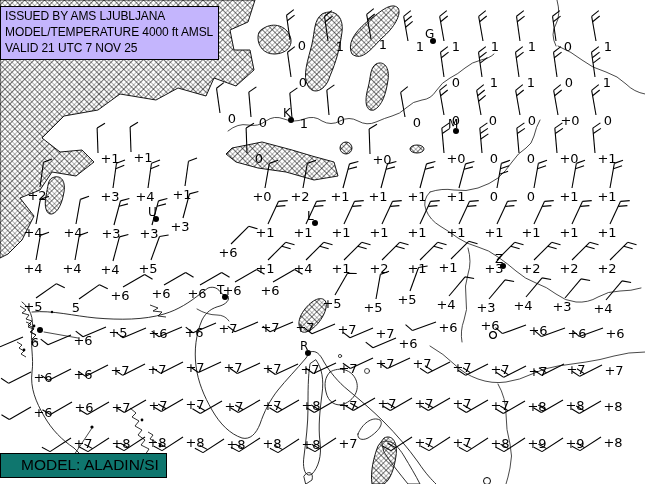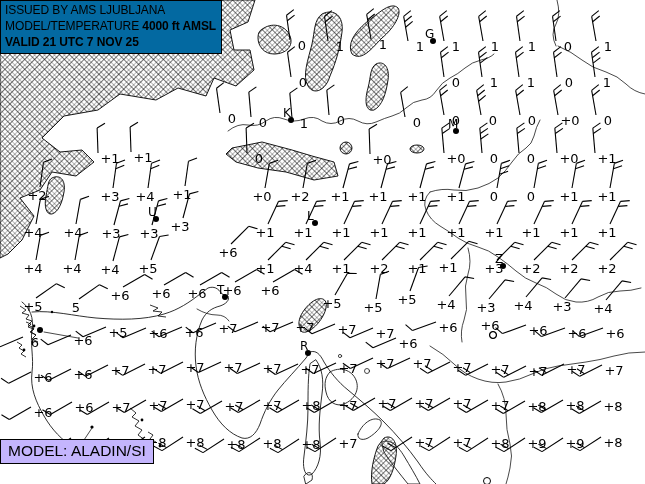--- a/index.html
+++ b/index.html
@@ -1,26 +1,26 @@
 <!DOCTYPE html>
 <html><head>
 <meta charset="utf-8">
 <style>
   html,body{margin:0;padding:0;background:#fff;}
   .stage{position:relative;width:645px;height:484px;background:#fff;outline:1px solid #000;
          overflow:hidden;font-family:"Liberation Sans",sans-serif;}
   .stage svg{position:absolute;left:0;top:0;}
   svg text{font-family:"DejaVu Sans","Liberation Sans",sans-serif;font-size:13px;fill:#000;}
   svg text.st{font-size:12px;}
-  .legend{position:absolute;left:0;top:0;background:#0369a1;border:1px solid #000;
+  .legend{position:absolute;left:0;top:6px;background:#c4b5fd;border:1px solid #000;
           padding:2px 5px 3px 4px;font-size:12px;line-height:15.8px;white-space:nowrap;
           letter-spacing:-0.1px;z-index:5;color:#000;}
-  .legend b{font-weight:bold;}
-  .model-box{position:absolute;left:0;top:439px;background:#c4b5fd;border:1px solid #000;
-             padding:2px 7px 3px 7px;font-size:15.5px;z-index:5;color:#000;white-space:nowrap;}
+  .legend b{font-weight:normal;}
+  .model-box{position:absolute;left:0;top:453px;background:#0f766e;border:1px solid #000;
+             padding:2px 7px 3px 20px;font-size:15.5px;z-index:5;color:#000;white-space:nowrap;}
   .coast{fill:none;stroke:#1a1a1a;stroke-width:0.9;stroke-linecap:round;}
   .thin{fill:none;stroke:#1a1a1a;stroke-width:0.8;stroke-linecap:round;}
   .hatch{fill:url(#xh);stroke:#000;stroke-width:0.9;}
   .scrib{fill:none;stroke:#000;stroke-width:0.8;}
 </style>
 </head>
 <body>
 
 <div class="stage">
 

